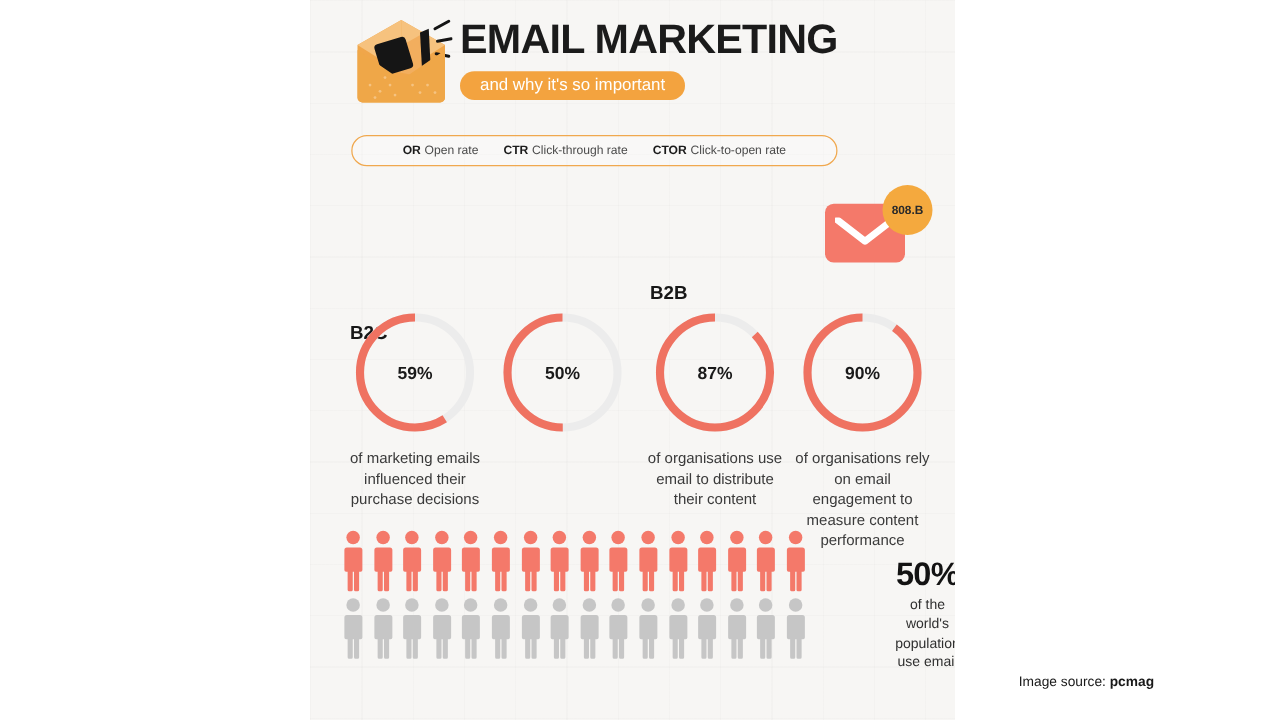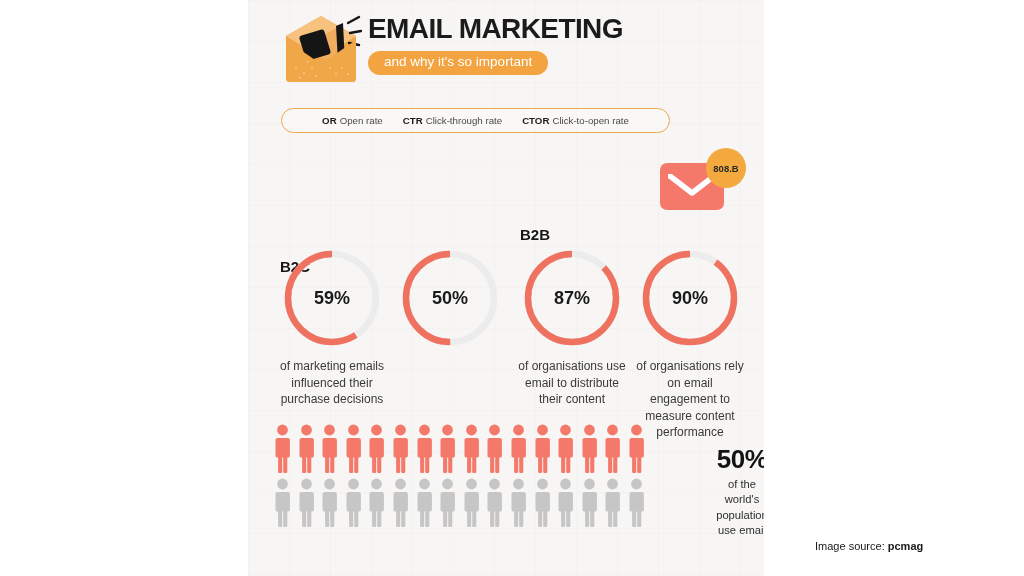--- a/index.html
+++ b/index.html
@@ -43,21 +43,21 @@
     position: absolute;
     left: 32px; top: 4px;
     width: 82px; height: 76px;
   }
   #title-block {
     position: absolute;
     left: 120px; top: 8px;
     width: 380px;
   }
   #main-title {
-    font-size: 28px;
+    font-size: 33px;
     font-weight: bold;
     color: #1b1b1b;
     letter-spacing: -0.6px;
     line-height: 1.05;
     white-space: nowrap;
   }
   #subtitle-pill {
     margin-top: 8px;
     display: inline-block;
     background: #f3a33f;
@@ -163,21 +163,21 @@
     margin: 0 auto;
   }
   .donut-ring svg { display: block; }
   .donut-value {
     position: absolute;
     left: 0; top: 0;
     width: 100px; height: 100px;
     display: flex;
     align-items: center;
     justify-content: center;
-    font-size: 18px;
+    font-size: 14px;
     font-weight: bold;
     color: #1a1a1a;
   }
   .donut-caption {
     margin-top: 10px;
     text-align: center;
     font-size: 12px;
     line-height: 1.38;
     color: #3a3a3a;
     padding: 0 2px;

